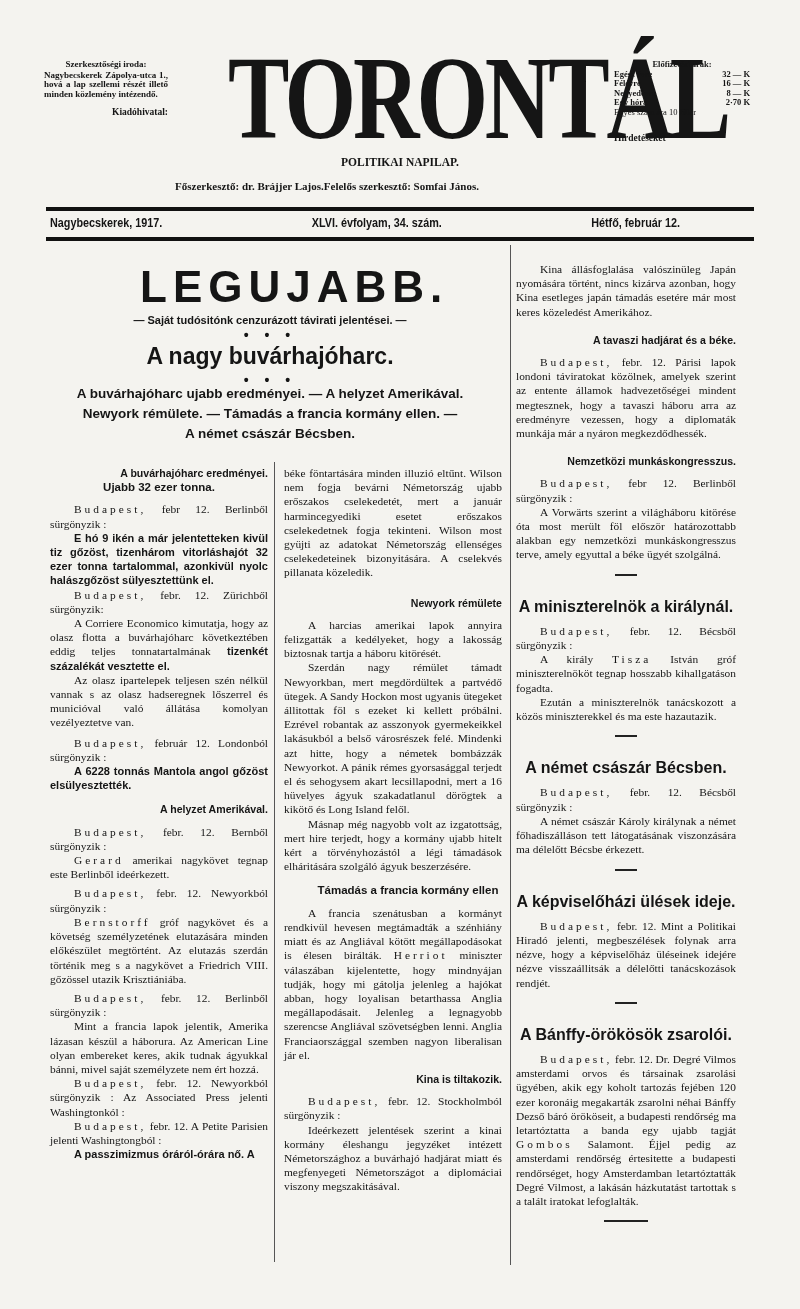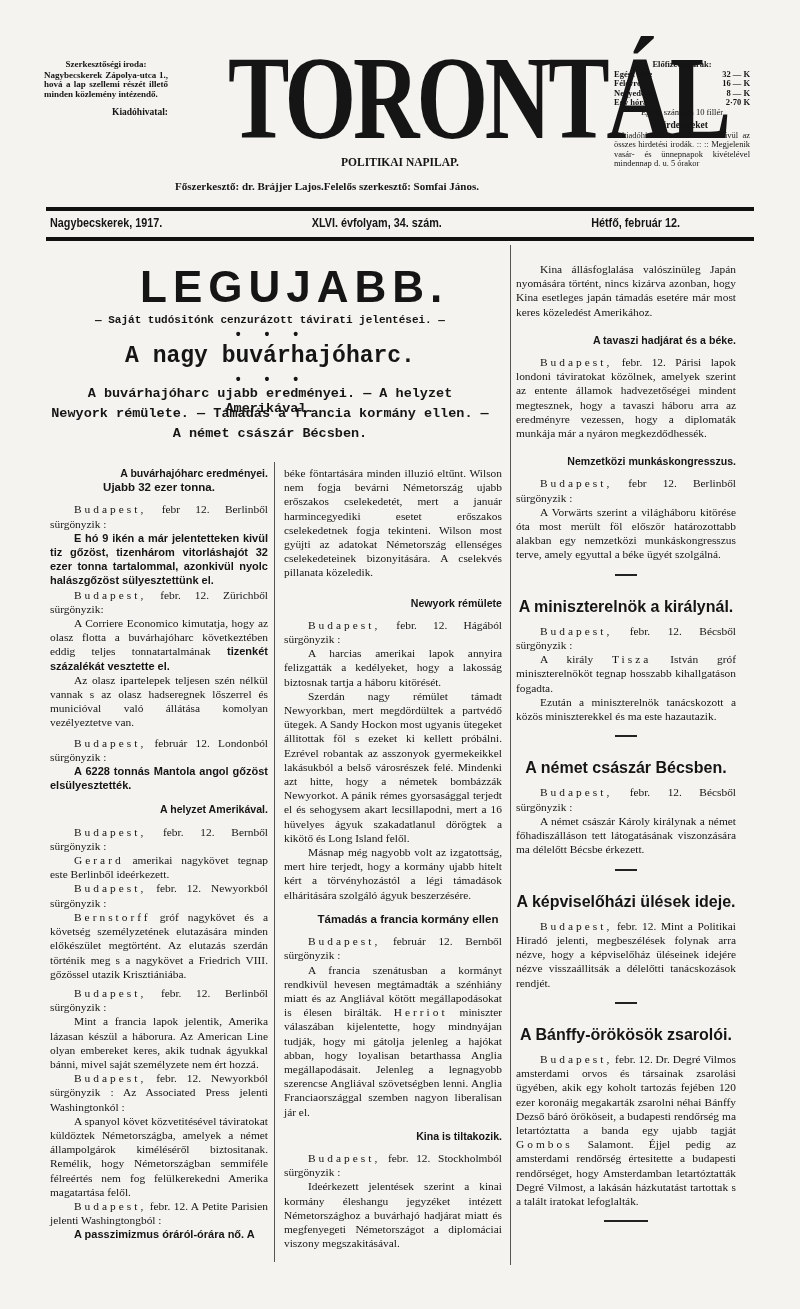--- a/index.html
+++ b/index.html
@@ -5,28 +5,28 @@
   html, body { margin:0; padding:0; }
   body { width:800px; height:1309px; background:#f4f3ef; color:#151515; font-family:"Liberation Serif", serif; position:relative; overflow:hidden; }
   .abs { position:absolute; }
   .boxl { left:44px; top:60px; width:124px; font-size:9px; line-height:9.5px; text-align:justify; }
   .boxl .h { font-weight:bold; text-align:center; margin-bottom:1px; }
   .boxl .b { font-weight:bold; }
   .boxl .h2 { font-weight:bold; text-align:right; margin:9px 0 1px; font-size:9.5px; }
   .boxr { left:614px; top:60px; width:136px; font-size:8.5px; line-height:9.5px; }
   .boxr .h { font-weight:bold; text-align:center; }
   .price-row { display:flex; justify-content:space-between; font-weight:bold; }
-  .boxr .h2 { font-weight:bold; text-align:center; margin-top:4px; font-size:9.5px; }
+  .boxr .h2 { font-weight:bold; text-align:left; margin-top:17px; font-size:9.5px; }
   .masthead { left:180px; top:44px; width:436px; text-align:center; font-family:"Liberation Serif", serif; font-weight:bold; font-size:118px; line-height:110px; letter-spacing:-4px; transform:scaleX(0.78); transform-origin:center; white-space:nowrap; }
   .subtitle { left:290px; top:156px; width:220px; text-align:center; font-weight:bold; font-size:11.5px; }
   .editors { left:175px; top:180px; width:440px; display:flex; justify-content:flex-start; font-weight:bold; font-size:11px; }
   .rule { background:#111; height:4px; }
   .dateline { left:50px; top:216px; width:700px; display:flex; justify-content:space-between; font-family:"Liberation Sans", sans-serif; font-weight:bold; font-size:12px; transform:scaleX(0.9); transform-origin:left; }
   .bigtitle { left:140px; top:262px; width:260px; text-align:center; font-family:"Liberation Sans", sans-serif; font-weight:bold; font-size:44px; letter-spacing:6px; }
-  .center-sub { left:40px; width:460px; text-align:center; font-family:Liberation Mono, monospace; font-weight:bold; }
+  .center-sub { left:40px; width:460px; text-align:center; font-family:Liberation Sans, sans-serif; font-weight:bold; }
   .dots { font-size:14px; letter-spacing:6px; }
   .col { position:absolute; font-size:11.4px; line-height:14.2px; text-align:justify; }
   .col p { margin:0; text-indent:24px; }
   .col p.noind { text-indent:0; }
   .col .hd { font-family:"Liberation Sans", sans-serif; font-weight:bold; text-align:right; font-size:11.5px; margin:10px 0 8px; transform:scaleX(0.92); transform-origin:right; }
   .col .hdbig { font-family:"Liberation Sans", sans-serif; font-weight:bold; text-align:center; font-size:16px; margin:24px 0 10px; }
   .col .bold { font-family:"Liberation Sans", sans-serif; font-weight:bold; font-size:11px; }
   .sp { letter-spacing:3px; }
   .bar { width:22px; height:2px; background:#222; margin:12px auto 8px; }
   .vline { position:absolute; width:1px; background:#555; }
@@ -58,23 +58,22 @@
       <span>16 — K</span>
     </div>
   <div class="price-row">
       <span>Negyedévre</span>
       <span>8 — K</span>
     </div>
   <div class="price-row">
       <span>Egy hóra</span>
       <span>2·70 K</span>
     </div>
-  <div style="text-align:center">Egyes szám ára 10 fillér</div>
+  <div style="text-align:left">Egyes szám ára 10 fillér</div>
   <div class="h2">Hirdetéseket</div>
-  <div style="text-align:justify">a kiadóhivatal vesz fel. Azonkivül az összes hirdetési irodák. :: :: Megjelenik vasár- és ünnepnapok kivételével mindennap d. u. 5 órakor</div>
 </div>
 
 <div class="abs rule" style="left:46px; top:207px; width:708px;"></div>
 <div class="abs dateline">
   <span>Nagybecskerek, 1917.</span>
   <span>XLVI. évfolyam, 34. szám.</span>
   <span>Hétfő, február 12.</span>
 </div>
 <div class="abs rule" style="left:46px; top:237px; width:708px;"></div>
 
@@ -96,39 +95,36 @@
   <p><span class="sp">Budapest,</span><span> febr 12. Berlinből sürgönyzik :</span></p>
   <p class="bold">E hó 9 ikén a már jelentetteken kivül tiz gőzöst, tizenhárom vitorláshajót 32 ezer tonna tartalommal, azonkivül nyolc halászgőzöst sülyesztettünk el.</p>
   <p><span class="sp">Budapest,</span><span> febr. 12. Zürichből sürgönyzik:</span></p>
   <p><span>A Corriere Economico kimutatja, hogy az olasz flotta a buvárhajóharc következtében eddig teljes tonnatartalmának </span><span class="bold">tizenkét százalékát vesztette el.</span></p>
   <p>Az olasz ipartelepek teljesen szén nélkül vannak s az olasz hadseregnek lőszerrel és municióval való állátása komolyan vezélyeztetve van.</p>
   <p style="margin-top:6px;"><span class="sp">Budapest,</span><span> február 12. Londonból sürgönyzik :</span></p>
   <p class="bold">A 6228 tonnás Mantola angol gőzöst elsülyesztették.</p>
   <div class="hd">A helyzet Amerikával.</div>
   <p><span class="sp">Budapest,</span><span> febr. 12. Bernből sürgönyzik :</span></p>
   <p><span class="sp">Gerard</span><span> amerikai nagykövet tegnap este Berlinből ideérkezett.</span></p>
-  <p style=""><span class="sp">Budapest,</span><span> febr. 12. Newyorkból sürgönyzik :</span></p>
+  <p style="margin-top:5px;"><span class="sp">Budapest,</span><span> febr. 12. Newyorkból sürgönyzik :</span></p>
   <p><span class="sp">Bernstorff</span><span> gróf nagykövet és a követség személyzetének elutazására minden előkészület megtörtént. Az elutazás szerdán történik meg s a nagykövet a Friedrich VIII. gőzössel utazik Krisztiániába.</span></p>
   <p style="margin-top:5px;"><span class="sp">Budapest,</span><span> febr. 12. Berlinből sürgönyzik :</span></p>
   <p>Mint a francia lapok jelentik, Amerika lázasan készül a háborura. Az American Line olyan embereket keres, akik tudnak ágyukkal bánni, mivel saját személyzete nem ért hozzá.</p>
   <p style="font-family:Liberation Serif, serif;"><span class="sp">Budapest,</span><span> febr. 12. Newyorkból sürgönyzik : Az Associated Press jelenti Washingtonkól :</span></p>
-  <p>A spanyol követ közvetitésével táviratokat küldöztek Németországba, amelyek a német állampolgárok kiméléséről biztositanak. Remélik, hogy Németországban semmiféle félreértés nem fog felülkerekedni Amerika magatartása felől.</p>
   <p style=""><span class="sp">Budapest,</span><span> febr. 12. A Petite Parisien jelenti Washingtongból :</span></p>
   <p class="bold">A passzimizmus óráról-órára nő. A</p>
 </div>
 
 <div class="col" style="left:284px; top:466px; width:218px;">
   <p class="noind">béke föntartására minden illuzió eltűnt. Wilson nem fogja bevárni Németország ujabb erőszakos cselekedetét, mert a január harmincegyediki esetet erőszakos cselekedetnek fogja tekinteni. Wilson most gyüjti az adatokat Németország ellenséges cselekedeteinek bizonyitására. A cselekvés pillanata közeledik.</p>
   <div class="hd" style="margin-top:16px;">Newyork rémülete</div>
-  <p><span class="sp">Budapest,</span><span> febr. 12. Hágából sürgönyzik :</span></p>
   <p>A harcias amerikai lapok annyira felizgatták a kedélyeket, hogy a lakosság biztosnak tartja a háboru kitörését.</p>
   <p>Szerdán nagy rémület támadt Newyorkban, mert megdördültek a partvédő ütegek. A Sandy Hockon most ugyanis ütegeket állitottak föl s ezeket ki kellett próbálni. Ezrével robantak az asszonyok gyermekeikkel lakásukból a belső városrészek felé. Mindenki azt hitte, hogy a németek bombázzák Newyorkot. A pánik rémes gyorsasággal terjedt el és sehogysem akart lecsillapodni, mert a 16 hüvelyes ágyuk szakadatlanul dörögtek a kikötő és Long Island felől.</p>
   <p>Másnap még nagyobb volt az izgatottság, mert hire terjedt, hogy a kormány ujabb hitelt kért a törvényhozástól a légi támadások elháritására szolgáló ágyuk beszerzésére.</p>
   <div class="hd" style="text-align:center; padding-left:30px; transform:none;">Támadás a francia kormány ellen</div>
-  <p><span class="sp">Budapest,</span><span> február 12. Bernből sürgönyzik :</span></p>
   <p><span>A francia szenátusban a kormányt rendkivül hevesen megtámadták a szénhiány miatt és az Angliával kötött megállapodásokat is élesen birálták. </span><span class="sp">Herriot</span><span> miniszter válaszában kijelentette, hogy mindnyájan tudják, hogy mi gátolja jelenleg a hajókat abban, hogy loyalisan betarthassa Anglia megállapodásait. Jelenleg a legnagyobb szerencse Angliával szövetségben lenni. Anglia Franciaországgal szemben nagyon liberalisan jár el.</span></p>
   <div class="hd">Kina is tiltakozik.</div>
   <p><span class="sp">Budapest,</span><span> febr. 12. Stockholmból sürgönyzik :</span></p>
   <p>Ideérkezett jelentések szerint a kinai kormány éleshangu jegyzéket intézett Németországhoz a buvárhajó hadjárat miatt és megfenyegeti Németországot a diplomáciai viszony megszakitásával.</p>
 </div>
 
 <div class="col" style="left:516px; top:262px; width:220px;">
   <p>Kina állásfoglalása valószinüleg Japán nyomására történt, nincs kizárva azonban, hogy Kina esetleges japán támadás esetére már most keres közeledést Amerikához.</p>
   <div class="hd" style="margin-top:14px;">A tavaszi hadjárat és a béke.</div>
   <p><span class="sp">Budapest,</span><span> febr. 12. Párisi lapok londoni táviratokat közölnek, amelyek szerint az entente államok hadvezetőségei mindent megtesznek, hogy a tavaszi háboru arra az eredményre vezessen, hogy a diplomaták munkája már a nyáron megkezdődhessék.</span></p>

